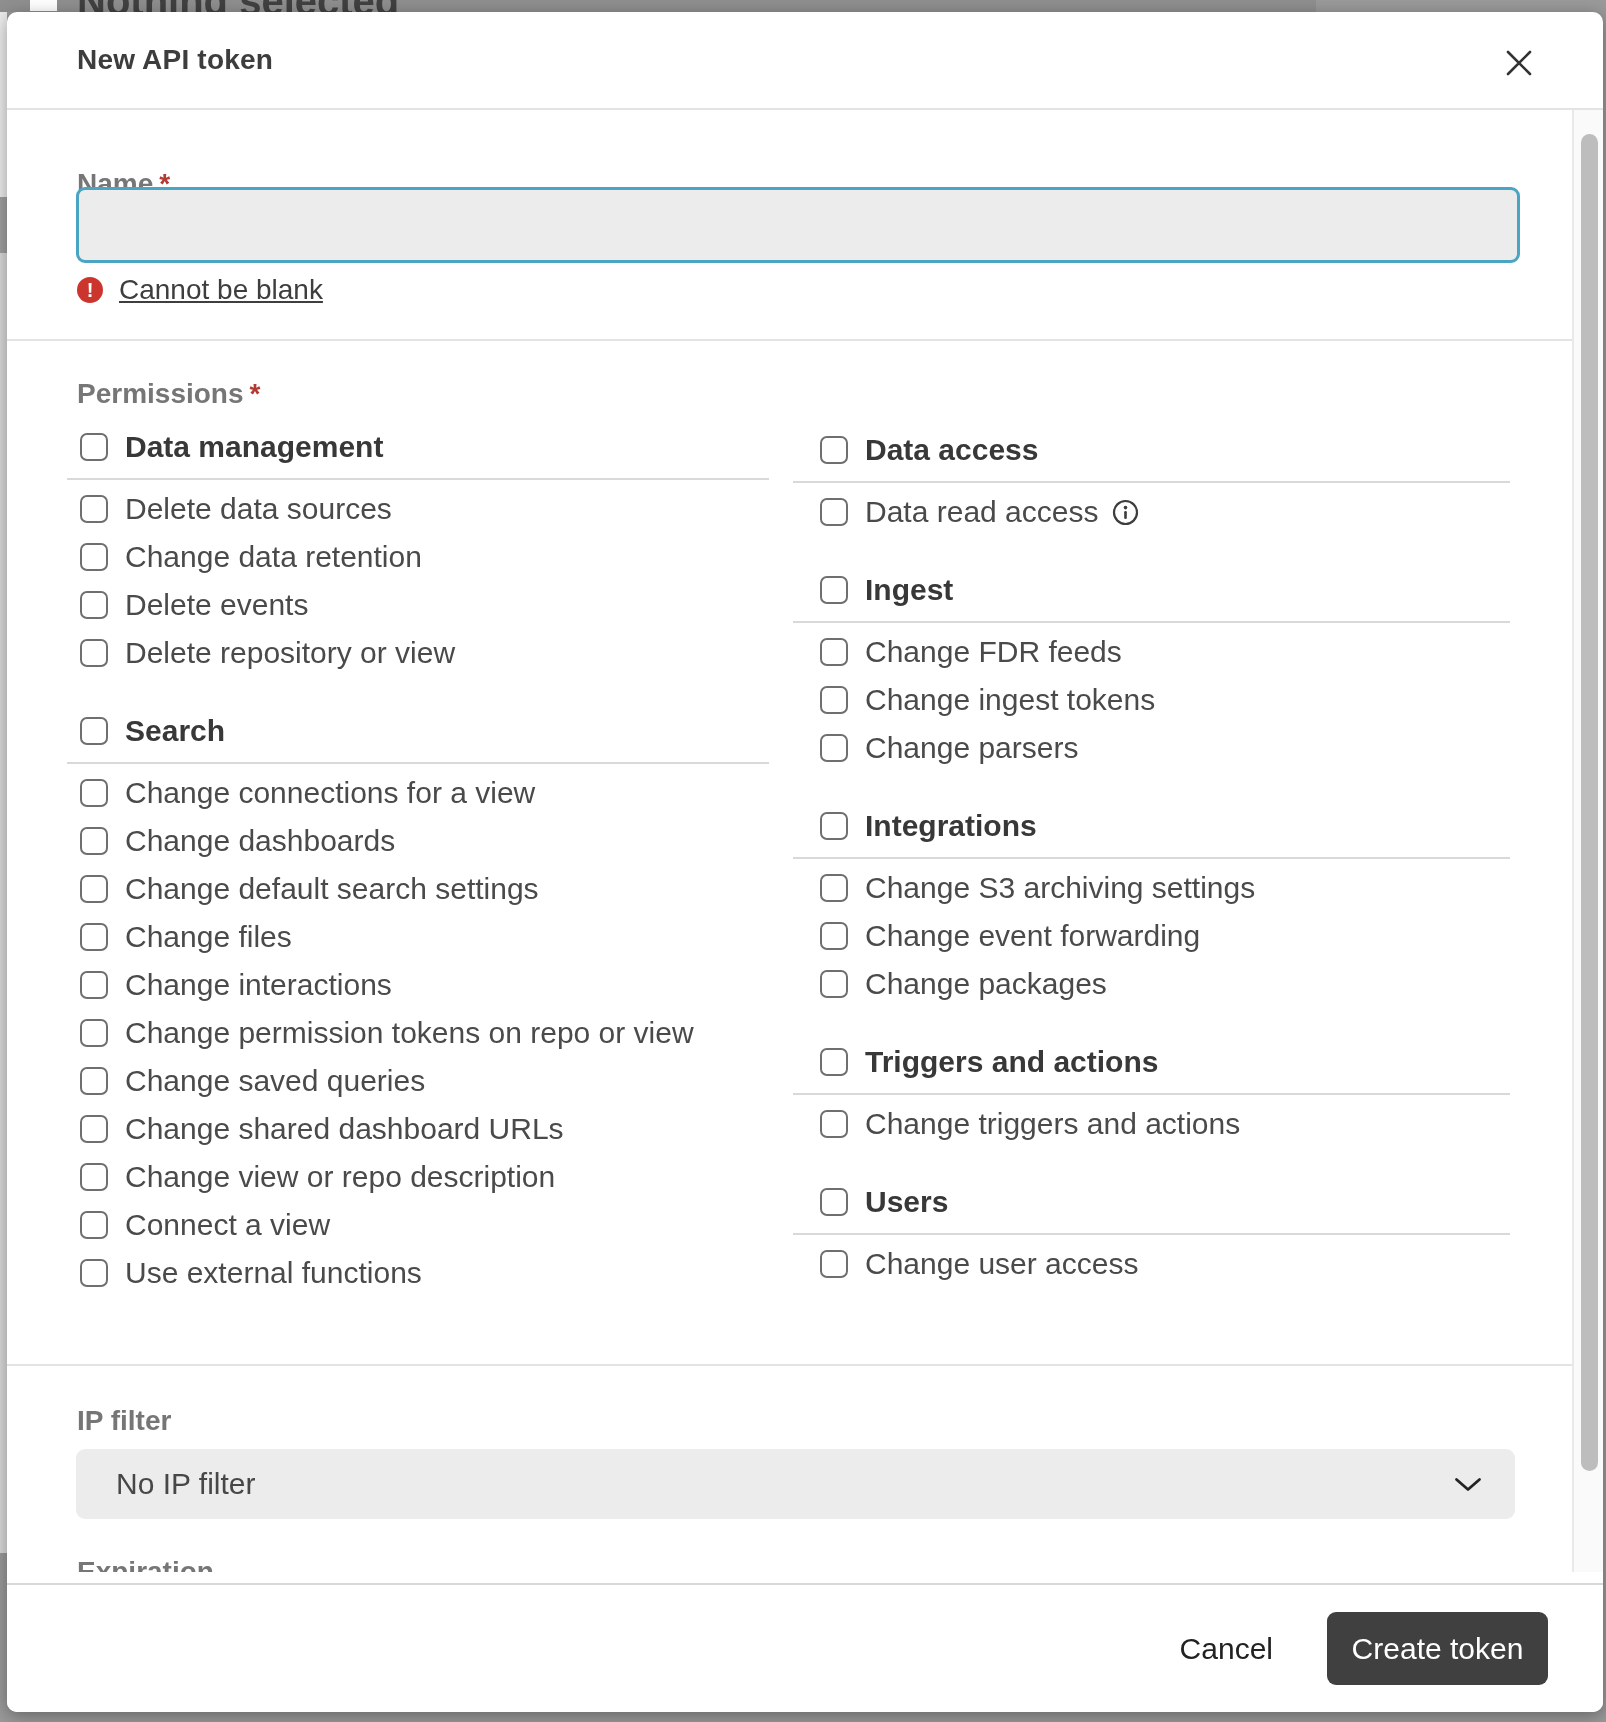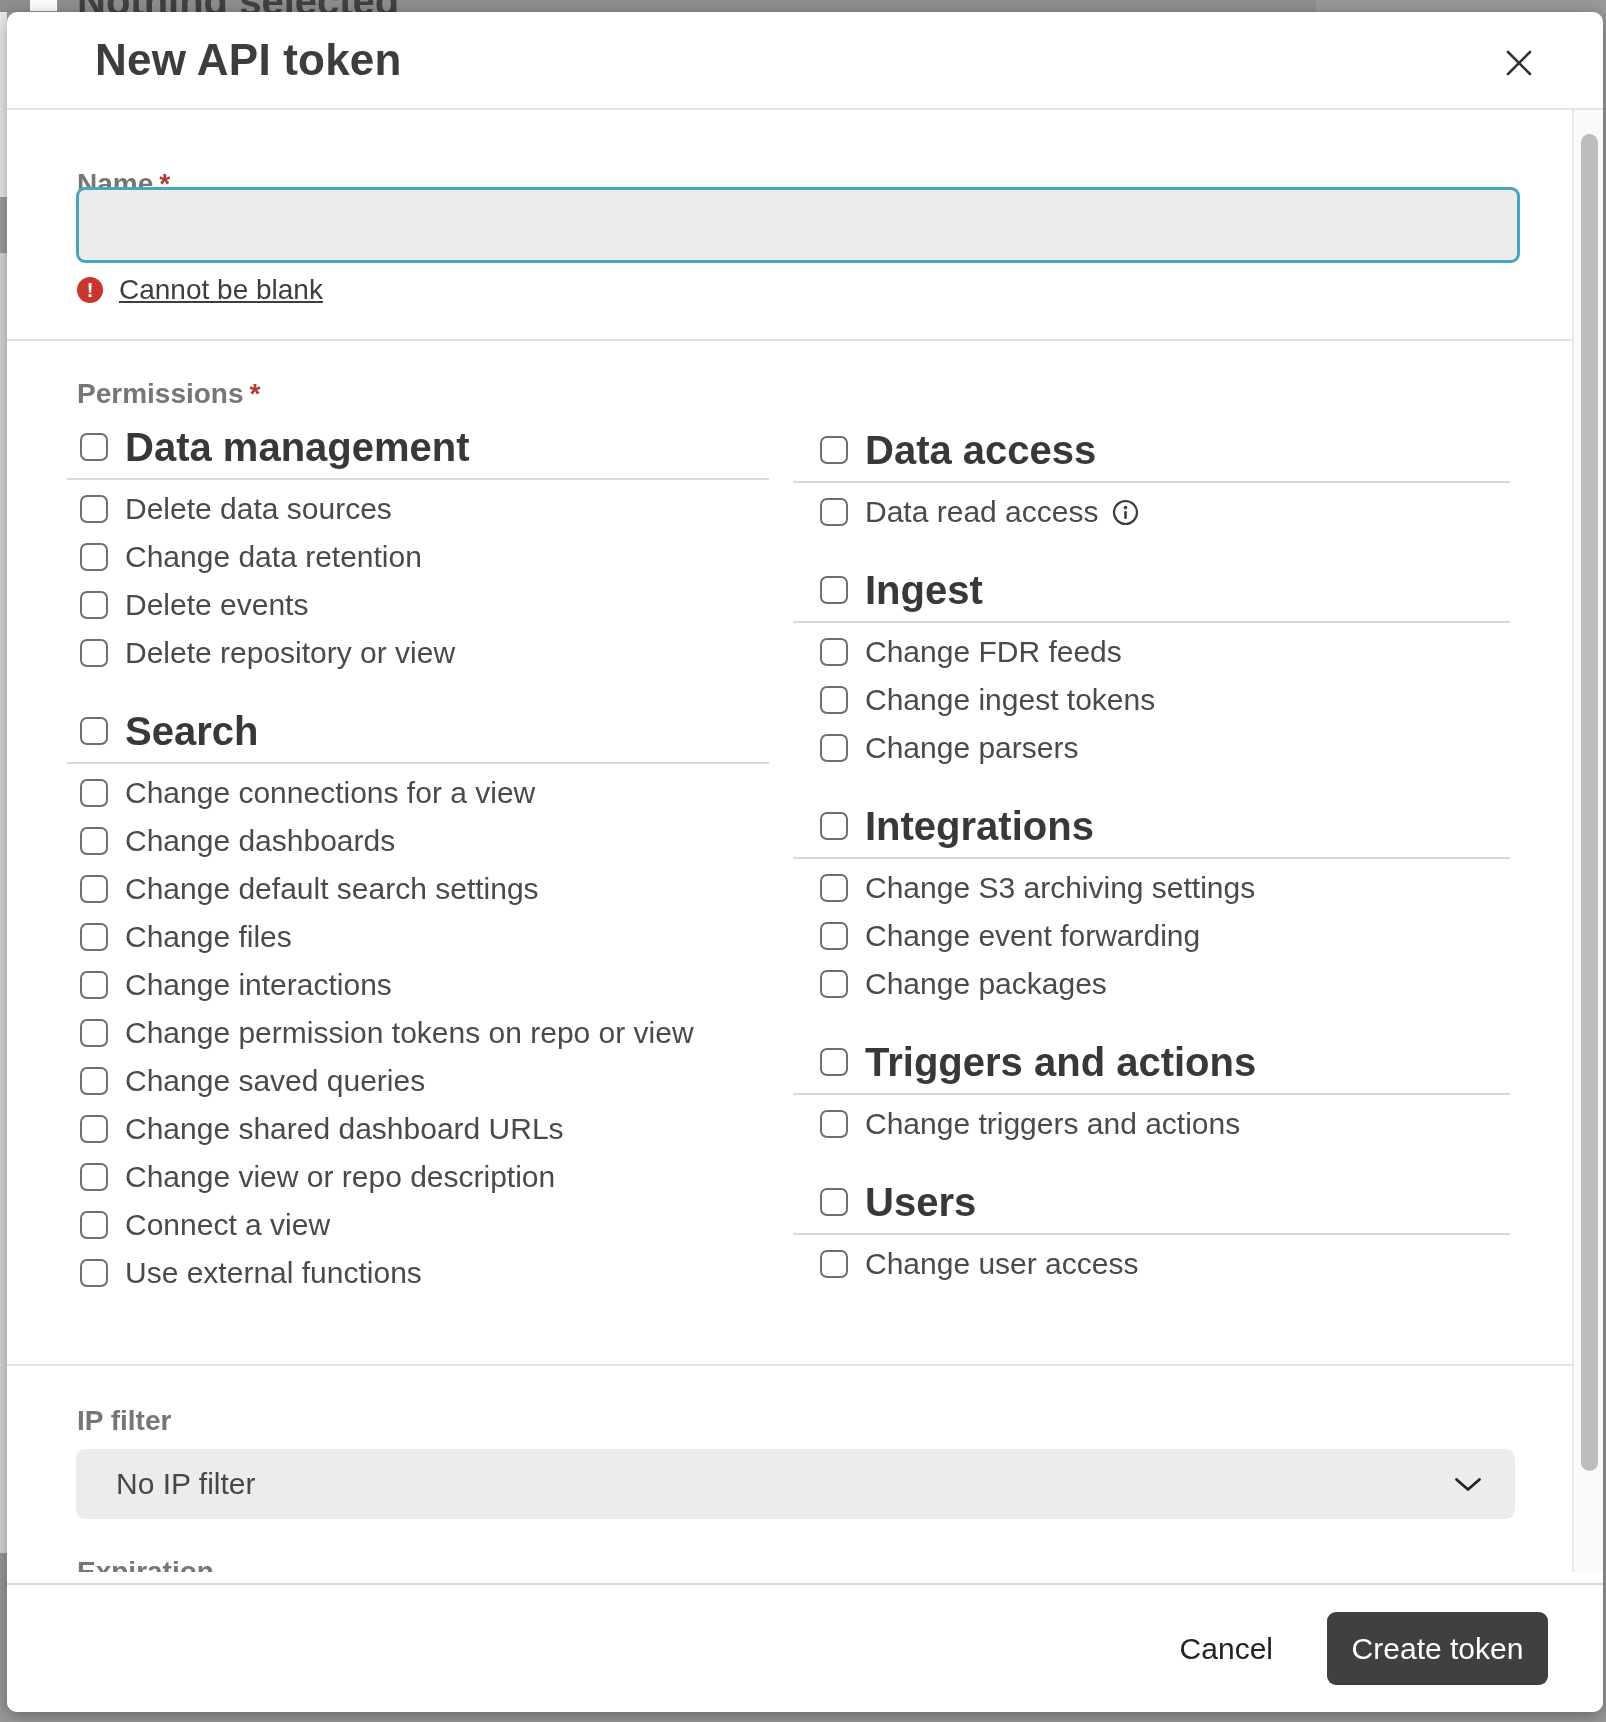--- a/index.html
+++ b/index.html
@@ -18,21 +18,21 @@
   .bg-left-dark{position:absolute;left:0;top:197px;width:7px;height:56px;background:#a0a0a0;}
   .bg-left-mid{position:absolute;left:0;top:253px;width:7px;height:1300px;background:#d9d9d9;}
 
   
   .modal{
     position:absolute;left:7px;top:12px;width:1596px;height:1700px;
     background:#ffffff;border-radius:10px;overflow:hidden;
     box-shadow:0 4px 18px rgba(0,0,0,.35);
   }
   .modal-header{position:relative;height:96px;border-bottom:2px solid #e3e3e3;display:flex;align-items:center;}
-  .modal-title{padding-left:88px;font-size:44px;font-weight:700;color:#3d3d3d;letter-spacing:.2px;}
+  .modal-title{padding-left:70px;font-size:28px;font-weight:700;color:#3d3d3d;letter-spacing:.2px;}
   .close-btn{position:absolute;right:70px;top:37px;width:28px;height:28px;cursor:pointer;background:none;border:none;padding:0;}
 
   
   .scroll-area{position:absolute;left:0;top:98px;width:1596px;height:1462px;overflow:hidden;}
   .scroll-track{position:absolute;right:0;top:98px;width:29px;height:1462px;background:#fafafa;border-left:2px solid #e9e9e9;}
   .scroll-thumb{position:absolute;left:7px;top:24px;width:17px;height:1337px;border-radius:9px;background:#bdbdbd;}
 
   .field-label{position:absolute;left:70px;font-size:28px;font-weight:700;color:#767676;}
   .req{color:#b23a31;margin-left:6px;font-weight:700;}
   .name-input{
@@ -50,21 +50,21 @@
   
   .perm-col{position:absolute;}
   .perm-col.left{left:60px;top:313px;width:702px;}
   .perm-col.right{left:786px;top:316px;width:717px;}
   .perm-group + .perm-group{margin-top:30px;}
   .group-head,.perm-row{height:48px;display:flex;align-items:center;}
   .perm-col.left .group-head,.perm-col.left .perm-row{padding-left:13px;}
   .perm-col.right .group-head,.perm-col.right .perm-row{padding-left:27px;}
   .group-rule{border:none;border-top:2px solid #d9d9d9;margin:7px 0 5px 0;}
   .cb{width:28px;height:28px;box-sizing:border-box;border:2.5px solid #6f6f6f;border-radius:7px;background:#fff;flex:none;cursor:pointer;}
-  .group-label{margin-left:17px;font-size:40px;font-weight:700;color:#383838;white-space:nowrap;}
+  .group-label{margin-left:17px;font-size:30px;font-weight:700;color:#383838;white-space:nowrap;}
   .perm-label{margin-left:17px;font-size:30px;font-weight:400;color:#4a4a4a;white-space:nowrap;}
   .info-icon{margin-left:14px;flex:none;cursor:pointer;display:inline-flex;}
 
   
   .dropdown{
     position:absolute;left:69px;top:1339px;width:1439px;height:70px;box-sizing:border-box;
     background:#ececec;border-radius:9px;display:flex;align-items:center;cursor:pointer;
   }
   .dropdown-value{padding-left:40px;font-size:30px;color:#474747;}
   .dropdown-chevron{position:absolute;right:33px;top:28px;}

